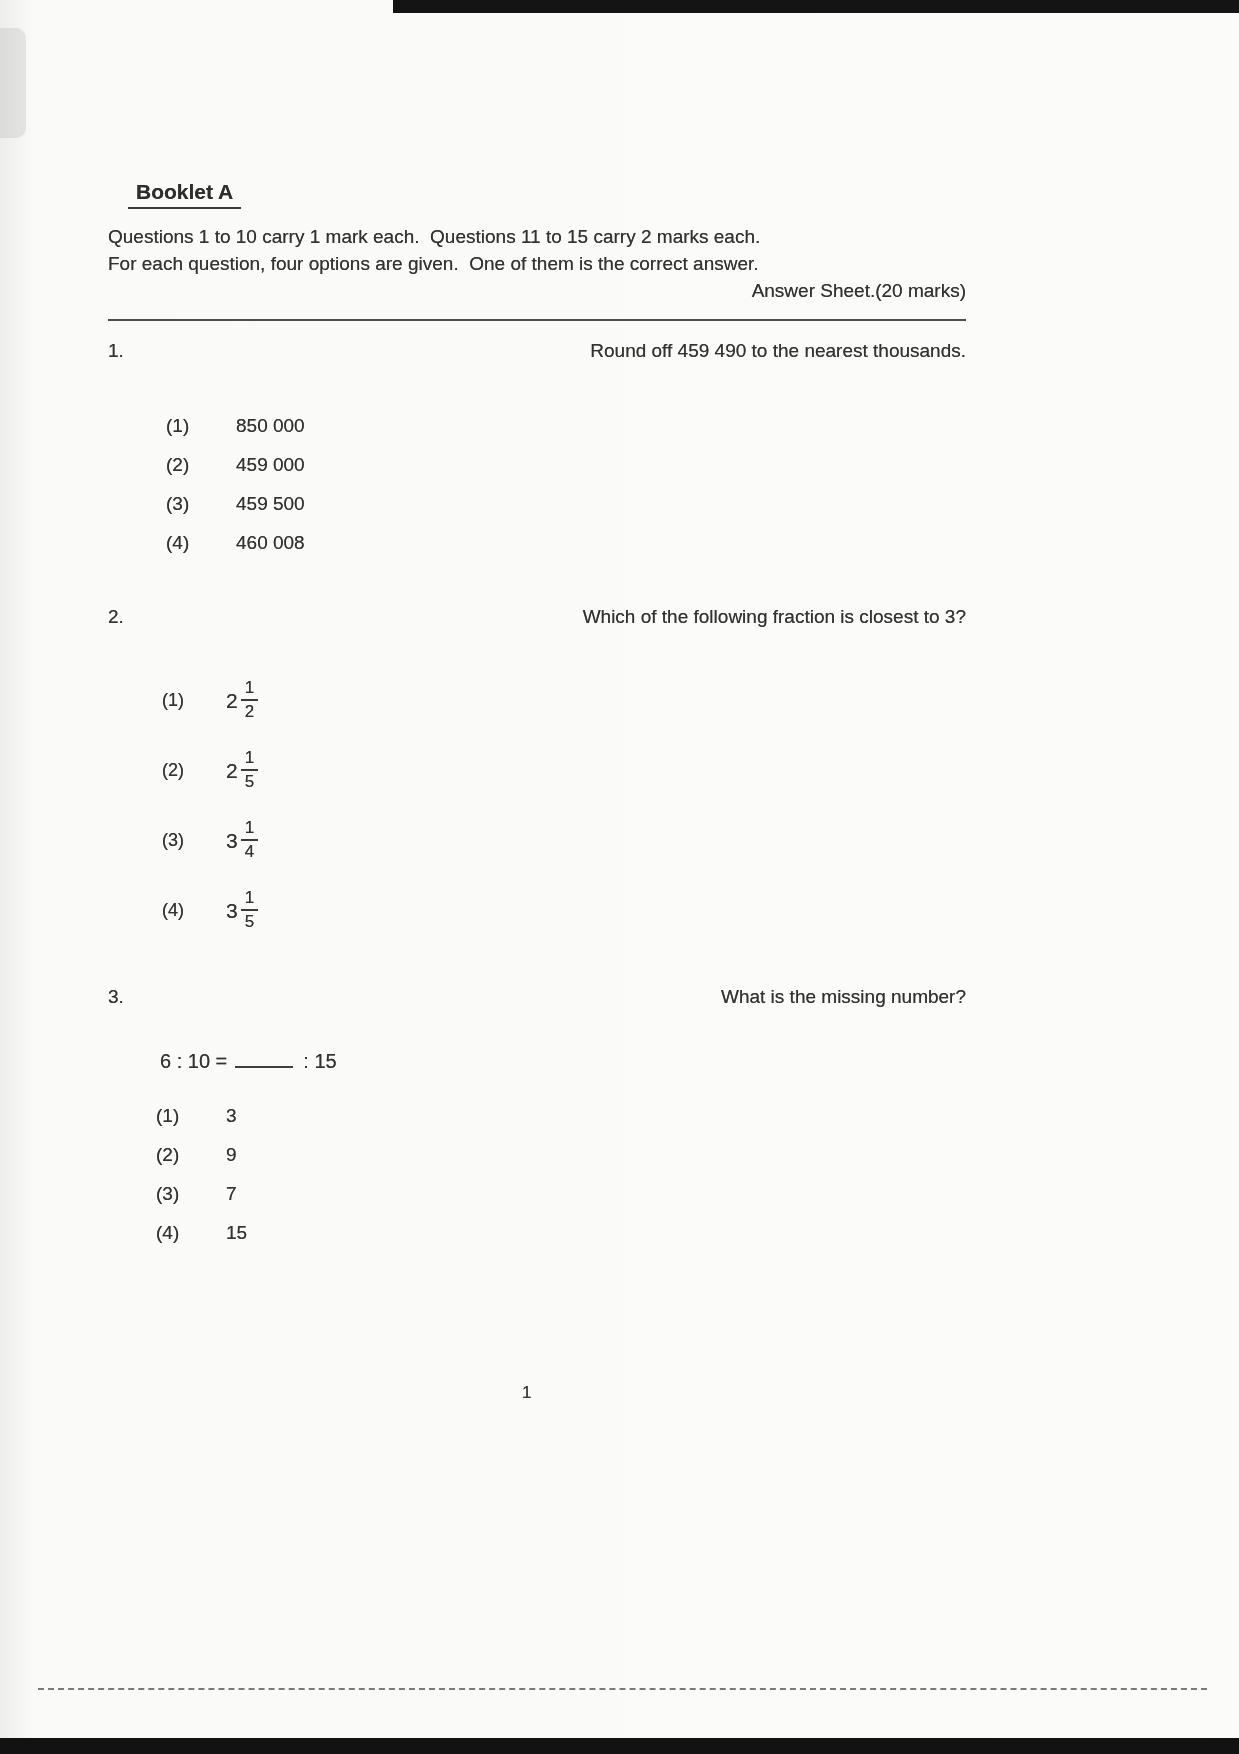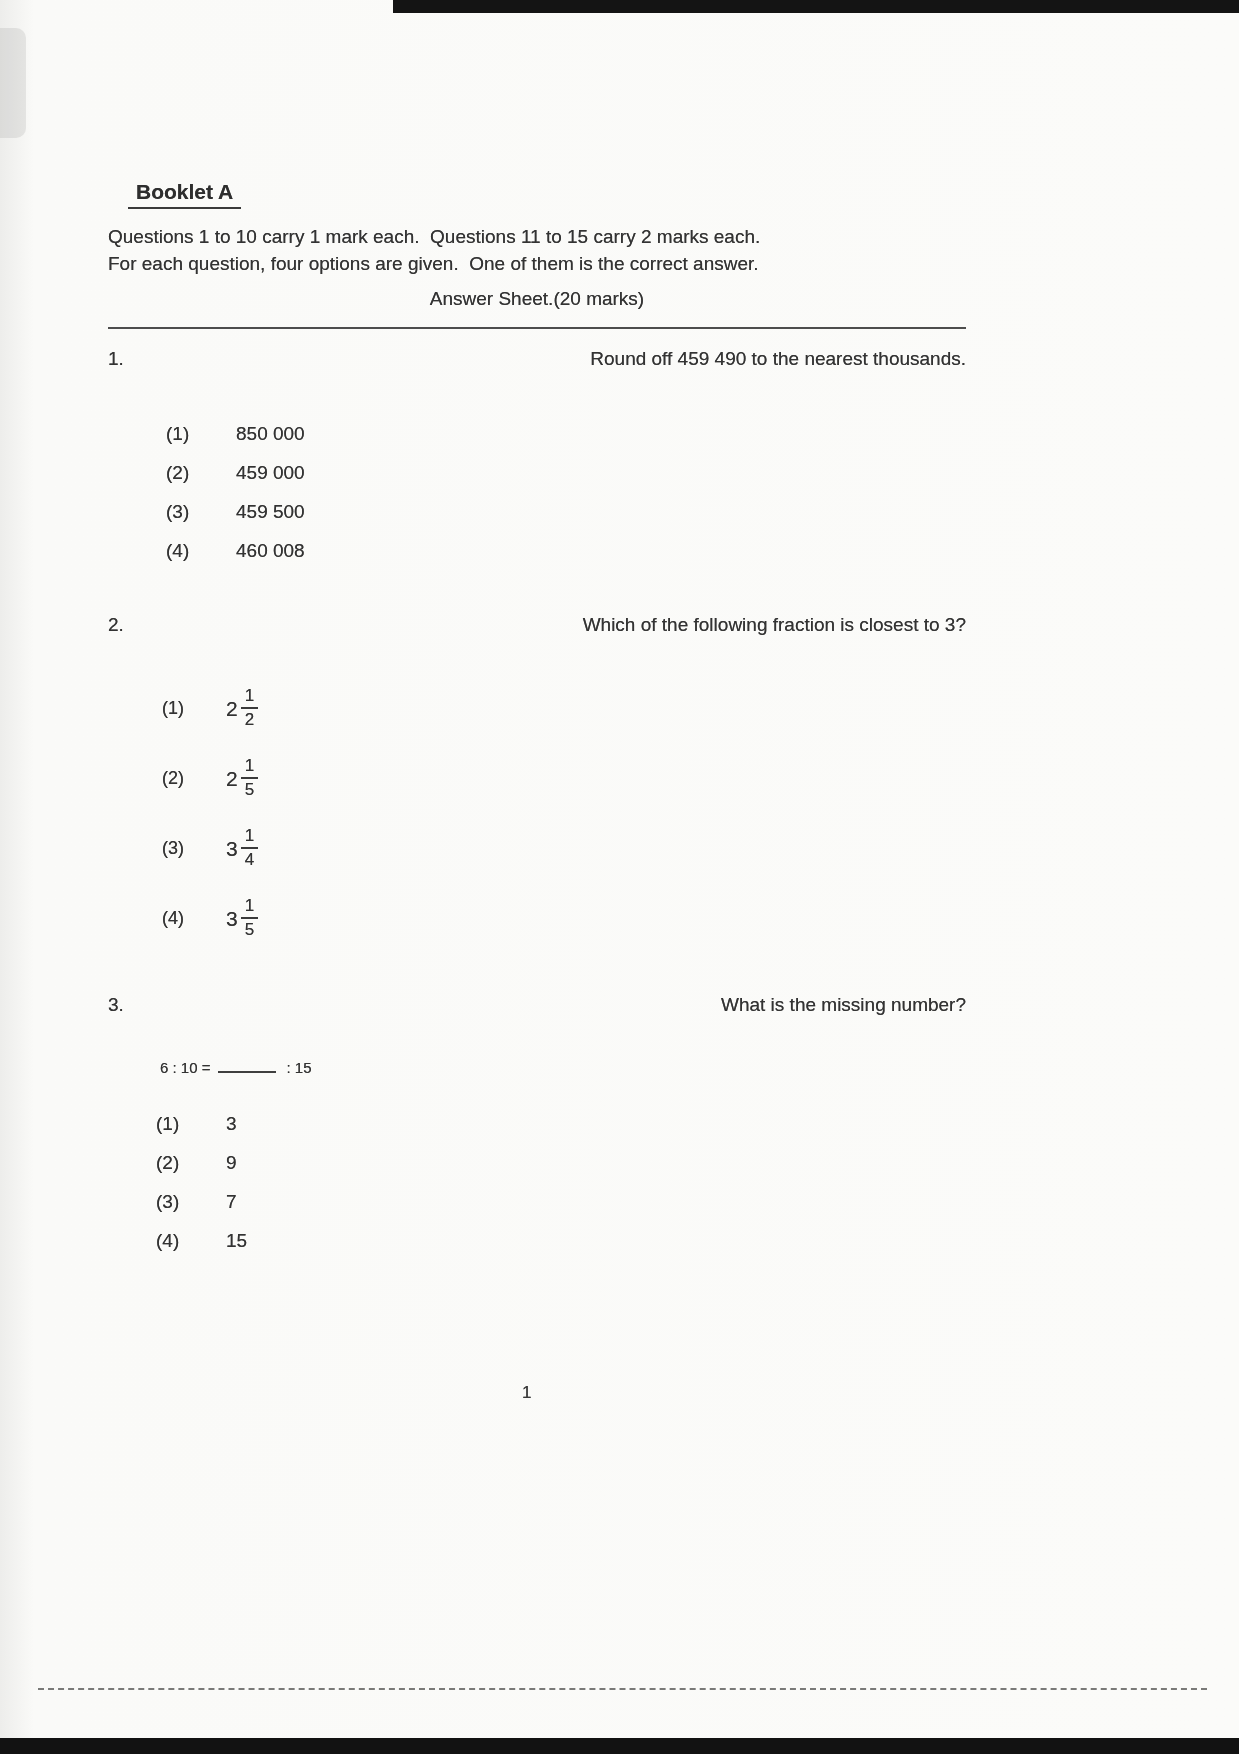--- a/index.html
+++ b/index.html
@@ -76,22 +76,21 @@
     font-size: 21px;
     font-weight: bold;
     color: #2e2e2e;
     border-bottom: 2px solid #3a3a3a;
     padding: 0 8px 2px 8px;
   }
   .instructions { color: #333; }
   .instructions .line { white-space: pre; }
   .instructions .line-last {
     display: flex;
-    justify-content: center;
-    margin-top: 8px;
+    justify-content: flex-end;
   }
   .divider {
     margin-top: 15px;
     border-top: 2px solid #4d4d4d;
     width: 100%;
   }
 
   .question { margin-top: 0; }
   .q-head { display: flex; }
   .q-num {
@@ -135,21 +134,21 @@
   }
   .frac .num {
     padding: 0 4px 1px 4px;
     border-bottom: 2px solid #3a3a3a;
   }
   .frac .den { padding-top: 1px; }
 
   .q3 { margin-top: 45px; }
   .equation {
     margin: 36px 0 0 52px;
-    font-size: 15px;
+    font-size: 20px;
     height: 26px;
   }
   .blank {
     display: inline-block;
     width: 58px;
     height: 1em;
     border-bottom: 2px solid #3f3f3f;
     margin: 0 10px 0 8px;
     vertical-align: baseline;
   }

